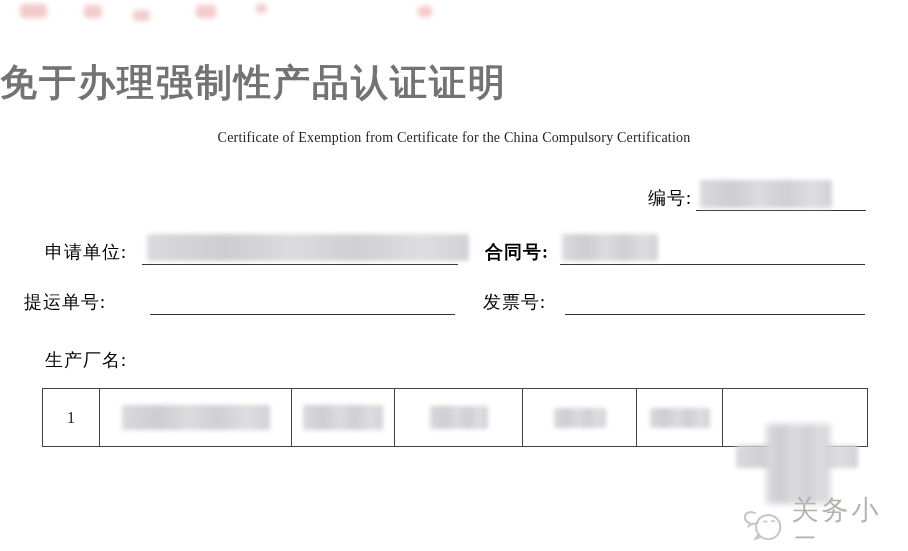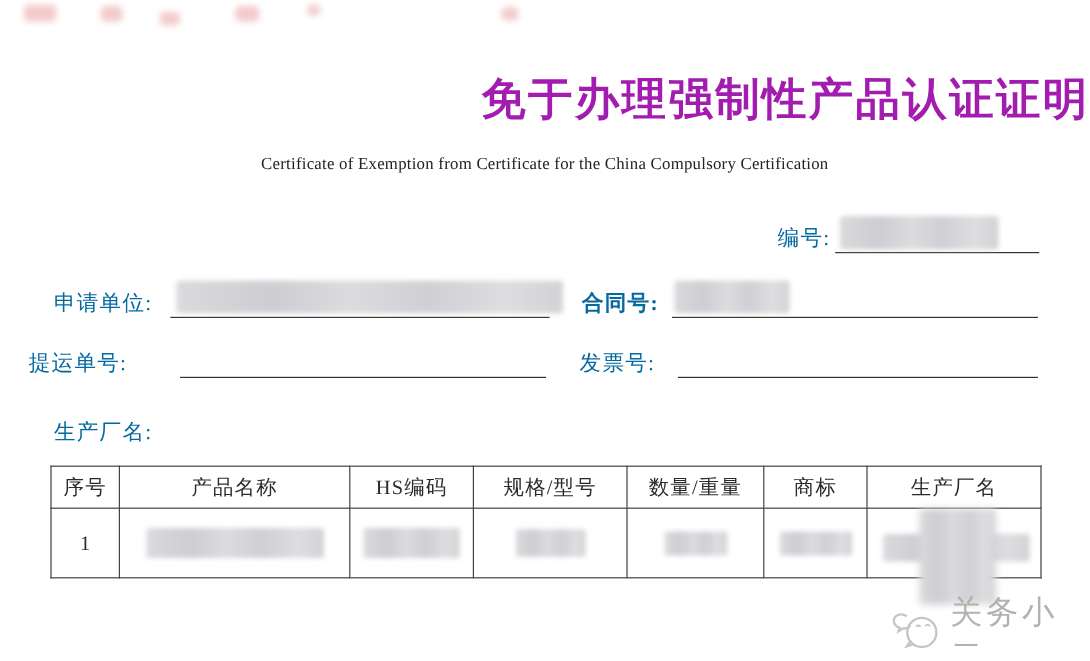--- a/index.html
+++ b/index.html
@@ -3,28 +3,28 @@
 <meta charset="utf-8">
 <style>
   html,body{margin:0;padding:0;}
   body{
     width:908px;height:551px;position:relative;overflow:hidden;
     background:#ffffff;
     font-family:"Liberation Serif","DejaVu Serif",serif;
     color:#2e2d2b;
   }
   .title{
-    position:absolute;top:58px;left:0;width:100%;text-align:right;
-    font-size:37px;font-weight:600;letter-spacing:2px;color:#a21caf;
+    position:absolute;top:58px;left:0;width:100%;text-align:left;
+    font-size:37px;font-weight:600;letter-spacing:2px;color:#737373;
   }
   .subtitle{
     position:absolute;top:130px;left:0;width:100%;text-align:center;
     font-size:14px;color:#242321;letter-spacing:0.2px;
   }
-  .lbl{position:absolute;font-size:18px;color:#0369a1;letter-spacing:1px;white-space:nowrap;text-align:center;}
+  .lbl{position:absolute;font-size:18px;color:#000000;letter-spacing:1px;white-space:nowrap;text-align:center;}
   .ufield{position:absolute;border-bottom:1.5px solid #35332f;height:24px;}
   
   .redact{
     background:linear-gradient(90deg,#dadadd 0%,#cdcdd2 25%,#dcdcdf 45%,#cfcfd4 65%,#dedee1 85%,#d2d2d6 100%);
     filter:blur(2px);border-radius:2px;
   }
   .redact.abs{position:absolute;}
   
   .mark{position:absolute;background:rgba(225,122,122,0.40);filter:blur(2.5px);border-radius:4px;}
   
@@ -82,29 +82,20 @@
   <colgroup>
     <col style="width:57px">
       <col style="width:192px">
       <col style="width:103px">
     <col style="width:128px">
       <col style="width:114px">
       <col style="width:86px">
       <col style="width:145px">
   </colgroup>
   <tbody>
-      <tr>
-    <th>序号</th>
-    <th>产品名称</th>
-    <th>HS编码</th>
-    <th>规格/型号</th>
-    <th>数量/重量</th>
-    <th>商标</th>
-    <th>生产厂名</th>
-  </tr>
   <tr>
     <td>1</td>
     <td><span class="redact cell-redact" style="width:148px;height:25px;"></span></td>
     <td><span class="redact cell-redact" style="width:80px;height:25px;"></span></td>
     <td><span class="redact cell-redact" style="width:58px;height:23px;"></span></td>
     <td><span class="redact cell-redact" style="width:52px;height:20px;"></span></td>
     <td><span class="redact cell-redact" style="width:60px;height:20px;"></span></td>
     <td></td>
   </tr>
 </tbody>

